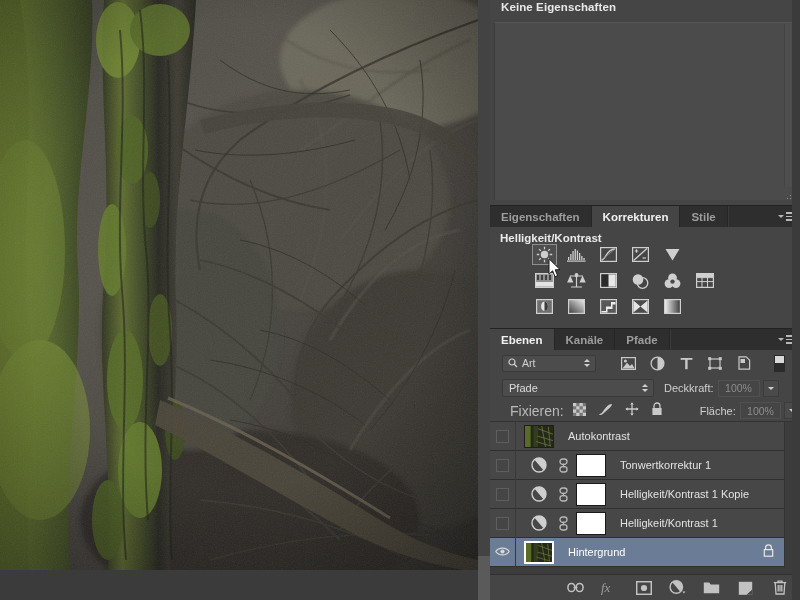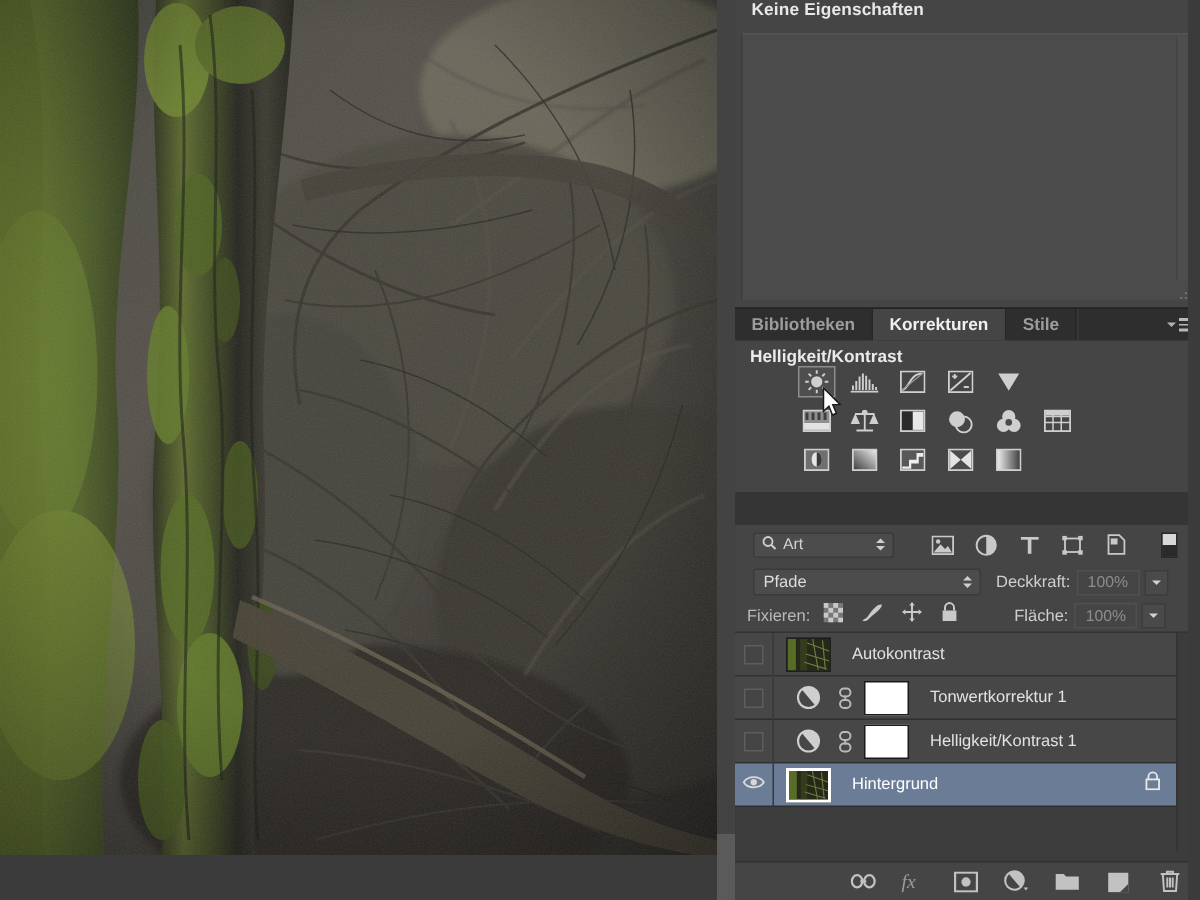--- a/index.html
+++ b/index.html
@@ -160,21 +160,21 @@
   .num-drop {
     width: 16px; height: 17px; background: #4a4a4a; border: 1px solid #3c3c3c;
     display: flex; align-items: center; justify-content: center; margin-left: 3px;
   }
 
   #lock-row {
     position: absolute; left: 0; top: 50px; width: 310px; height: 22px;
     background: #454545; border-bottom: 1px solid #333;
     display: flex; align-items: center;
   }
-  #lock-row .lbl-fix { font-size: 11px; color: #b9b9b9; margin-left: 8px; }
+  #lock-row .lbl-fix { font-size: 14px; color: #b9b9b9; margin-left: 20px; }
   .lock-icons { display: flex; align-items: center; gap: 12px; margin-left: 9px; }
 
   
   #layer-list {
     position: absolute; left: 0; top: 72px; width: 310px; height: 146px;
     background: #3c3c3c; overflow: hidden;
   }
   .layer-row {
     position: relative; height: 29px; width: 294px;
     border-bottom: 1px solid #2f2f2f;
@@ -372,21 +372,21 @@
             <i style="right:6px;bottom:0"></i>
           <i style="right:0;bottom:3px"></i>
             <i style="right:3px;bottom:3px"></i>
           <i style="right:0;bottom:6px"></i>
         </div>
       </div>
     </div>
 
     <div class="tabbar" style="top:205px">
       <div class="tab">
-        <span>Bibliotheken</span>
+        <span>Eigenschaften</span>
       </div>
       <div class="tab active">
         <span>Korrekturen</span>
       </div>
       <div class="tab">
         <span>Stile</span>
       </div>
       <div class="tab-fill"></div>
       <div class="panel-menu">
         <div class="tri"></div>
@@ -542,20 +542,40 @@
               <stop offset="0%" stop-color="#f2f2f2"></stop>
                   <stop offset="100%" stop-color="#3a3a3a"></stop>
             </linearGradient>
               </defs>
             <rect x="0.6" y="0.6" width="15.8" height="13.8" fill="url(#gm)" stroke="#cfcfcf" stroke-width="1.2"></rect>
           </svg>
         </div>
       </div>
     </div>
 
+    <div class="tabbar" style="top:328px">
+      <div class="tab active">
+        <span>Ebenen</span>
+      </div>
+      <div class="tab">
+        <span>Kanäle</span>
+      </div>
+      <div class="tab">
+        <span>Pfade</span>
+      </div>
+      <div class="tab-fill"></div>
+      <div class="panel-menu">
+        <div class="tri"></div>
+        <div class="bars">
+            <span></span>
+            <span></span>
+            <span></span>
+          </div>
+      </div>
+    </div>
 
     <div id="layers-panel">
 
       <div id="layers-toolbar">
         <div id="kind-select">
           <span class="mag">
             <svg width="10" height="10" viewBox="0 0 10 10">
                 <circle cx="4" cy="4" r="3" fill="none" stroke="#cfcfcf" stroke-width="1.2"></circle>
                 <path d="M6.3 6.3 L9 9" stroke="#cfcfcf" stroke-width="1.3"></path>
               </svg>
@@ -709,20 +729,42 @@
               <rect x="2" y="1" width="7" height="5.3" rx="2.6"></rect>
                   <rect x="2" y="8.7" width="7" height="5.3" rx="2.6"></rect>
               <path d="M5.5 5.6v3.8"></path>
                 </g>
               </svg>
           </div>
           <div class="mask-thumb"></div>
           <span class="layer-name">Tonwertkorrektur 1</span>
         </div>
 
+        <div class="layer-row">
+          <div class="eye-cell">
+            <div class="eye-box"></div>
+          </div>
+          <div class="adj-thumb">
+            <svg width="16" height="16" viewBox="0 0 16 16">
+                <circle cx="8" cy="8" r="7" fill="none" stroke="#cfcfcf" stroke-width="1.4"></circle>
+                <path d="M8 1 A7 7 0 0 1 8 15 Z" fill="#cfcfcf" transform="rotate(-40 8 8)"></path>
+              </svg>
+          </div>
+          <div class="link-icon">
+            <svg width="11" height="15" viewBox="0 0 11 15">
+                <g fill="none" stroke="#b9b9b9" stroke-width="1.3">
+              <rect x="2" y="1" width="7" height="5.3" rx="2.6"></rect>
+                  <rect x="2" y="8.7" width="7" height="5.3" rx="2.6"></rect>
+              <path d="M5.5 5.6v3.8"></path>
+                </g>
+              </svg>
+          </div>
+          <div class="mask-thumb"></div>
+          <span class="layer-name">Helligkeit/Kontrast 1 Kopie</span>
+        </div>
 
         <div class="layer-row">
           <div class="eye-cell">
             <div class="eye-box"></div>
           </div>
           <div class="adj-thumb">
             <svg width="16" height="16" viewBox="0 0 16 16">
                 <circle cx="8" cy="8" r="7" fill="none" stroke="#cfcfcf" stroke-width="1.4"></circle>
                 <path d="M8 1 A7 7 0 0 1 8 15 Z" fill="#cfcfcf" transform="rotate(-40 8 8)"></path>
               </svg>

